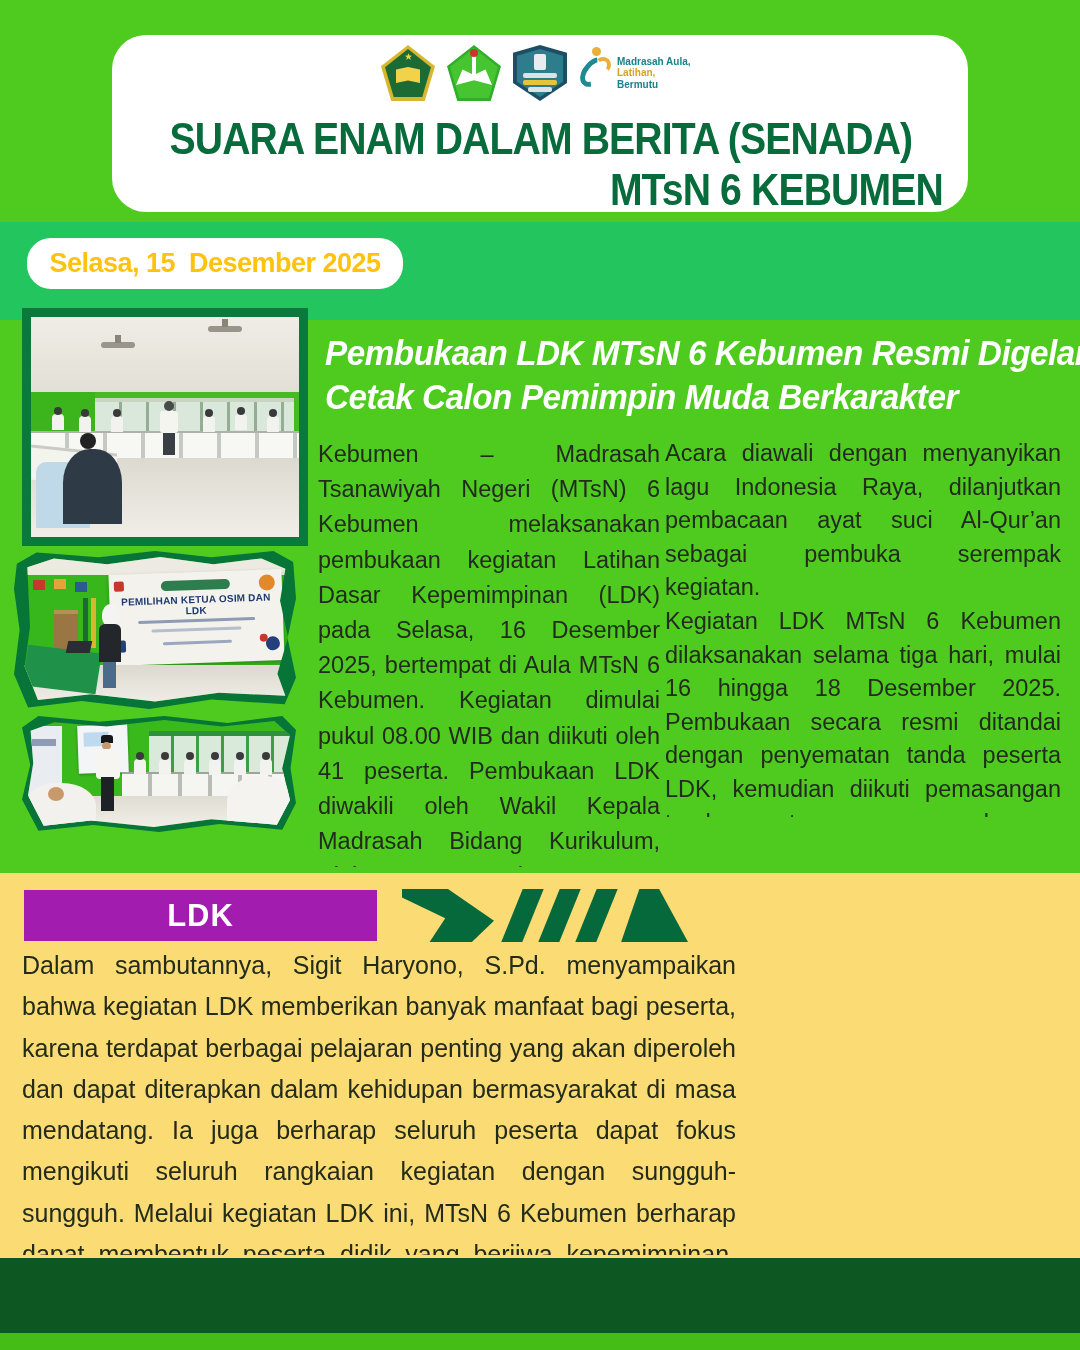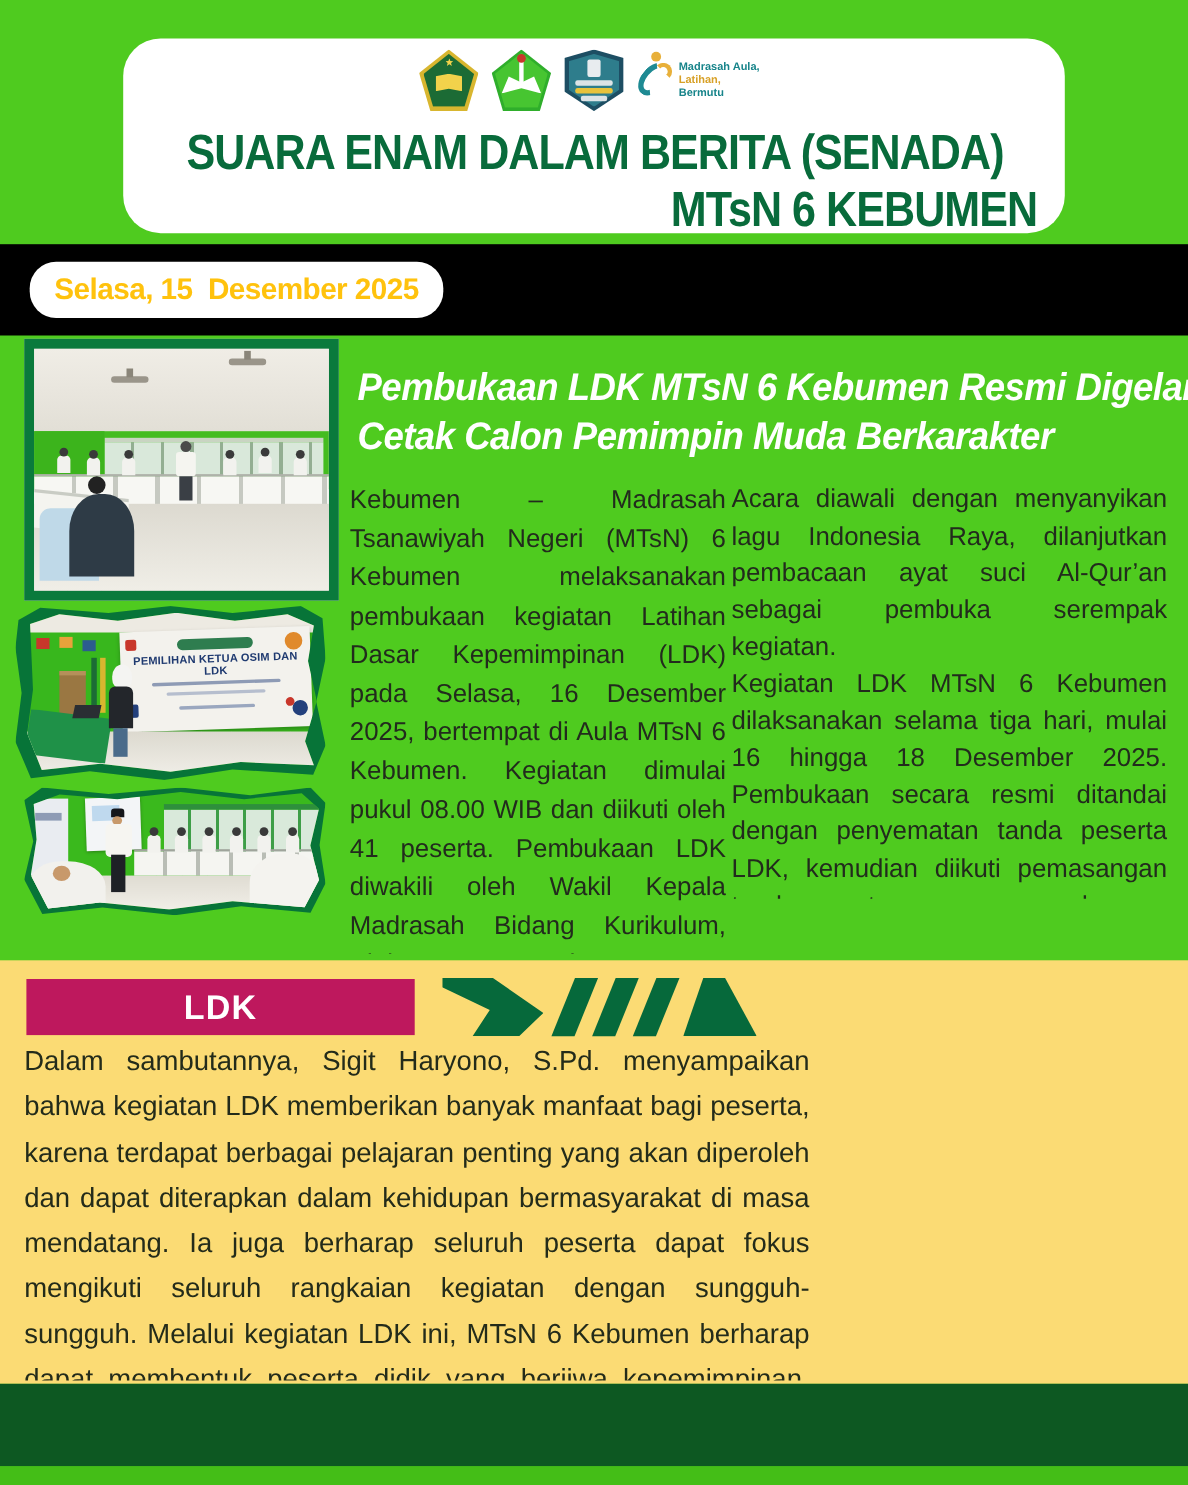--- a/index.html
+++ b/index.html
@@ -43,21 +43,21 @@
   .person .arm{position:absolute;left:16px;top:12px;width:16px;height:16px;border:4px solid #E8B03A;
         border-left-color:transparent;border-bottom-color:transparent;border-radius:50%;}
   .tagline{font-size:10px;font-weight:bold;line-height:11.5px;text-align:left;}
   .tagline .t1,.tagline .t3{color:#17848A;}
   .tagline .t2{color:#D8A128;}
   .header-title{position:absolute;left:0;right:0;top:78px;color:#086B3B;font-weight:bold;text-align:right;}
   .header-title .line{display:block;font-size:45px;line-height:51px;letter-spacing:-1px;}
   .header-title .line span{display:inline-block;transform:scaleX(.87);transform-origin:50% 50%;white-space:nowrap;}
 
   
-  .date-band{position:absolute;left:0;top:222px;width:1080px;height:83px;background:#000000;}
+  .date-band{position:absolute;left:0;top:222px;width:1080px;height:98px;background:#22c55e;}
   .date-pill{position:absolute;left:27px;top:16px;width:376px;height:51px;background:#ffffff;border-radius:24px;
              display:flex;align-items:center;justify-content:center;}
   .date-pill span{color:#FFC20D;font-weight:bold;font-size:27px;white-space:pre;letter-spacing:-0.5px;}
 
   
   .photo{position:absolute;overflow:hidden;}
   .photo1{left:22px;top:308px;width:286px;height:238px;background:#E9E6DE;border:9px solid #0A7A3C;}
   .p1-ceiling{position:absolute;left:0;top:0;right:0;height:34%;background:linear-gradient(180deg,#F0EDE6,#E2DFD6);}
   .fan{position:absolute;width:34px;height:6px;background:#9A958A;border-radius:3px;}
   .fan:after{content:"";position:absolute;left:14px;top:-7px;width:6px;height:8px;background:#8A8579;}
@@ -150,21 +150,21 @@
   .article-title{position:absolute;left:325px;top:331px;width:740px;color:#ffffff;font-weight:bold;
      font-style:italic;font-size:35px;line-height:44px;letter-spacing:-.5px;}
   .article-title span{display:inline-block;transform:scaleX(.95);transform-origin:0 50%;white-space:nowrap;}
   .col{position:absolute;color:#222B1D;font-size:23.5px;text-align:justify;}
   .col p{margin:0;}
   .col1{left:318px;top:437px;width:342px;line-height:35.2px;height:430px;overflow:hidden;}
   .col2{left:665px;top:437px;width:396px;line-height:33.6px;height:380px;overflow:hidden;}
 
   
   .yellow-section{position:absolute;left:0;top:873px;width:1080px;height:385px;background:#FBDB74;}
-  .ldk-badge{position:absolute;left:24px;top:17px;width:353px;height:51px;background:#be185d;
+  .ldk-badge{position:absolute;left:24px;top:17px;width:353px;height:51px;background:#a21caf;
      display:flex;align-items:center;justify-content:center;color:#fff;font-weight:bold;font-size:31px;
      letter-spacing:1px;}
   .shape{position:absolute;top:16px;height:53px;background:#06693B;}
   .shape-arrow{left:402px;width:92px;
      clip-path:polygon(0 0,50% 0,100% 60%,76% 100%,30% 100%,47% 55%,0 16%);}
   .slash{position:absolute;top:16px;width:21px;height:53px;background:#06693B;transform:skewX(-22deg);}
   .sl1{left:512px;}.sl2{left:549px;}.sl3{left:586px;}
   .shape-tri{left:612px;width:76px;
      clip-path:polygon(36% 0,62% 0,100% 100%,12% 100%);}
   .ldk-body{position:absolute;left:22px;top:72px;width:714px;color:#232B1A;font-size:25px;line-height:41.3px;

